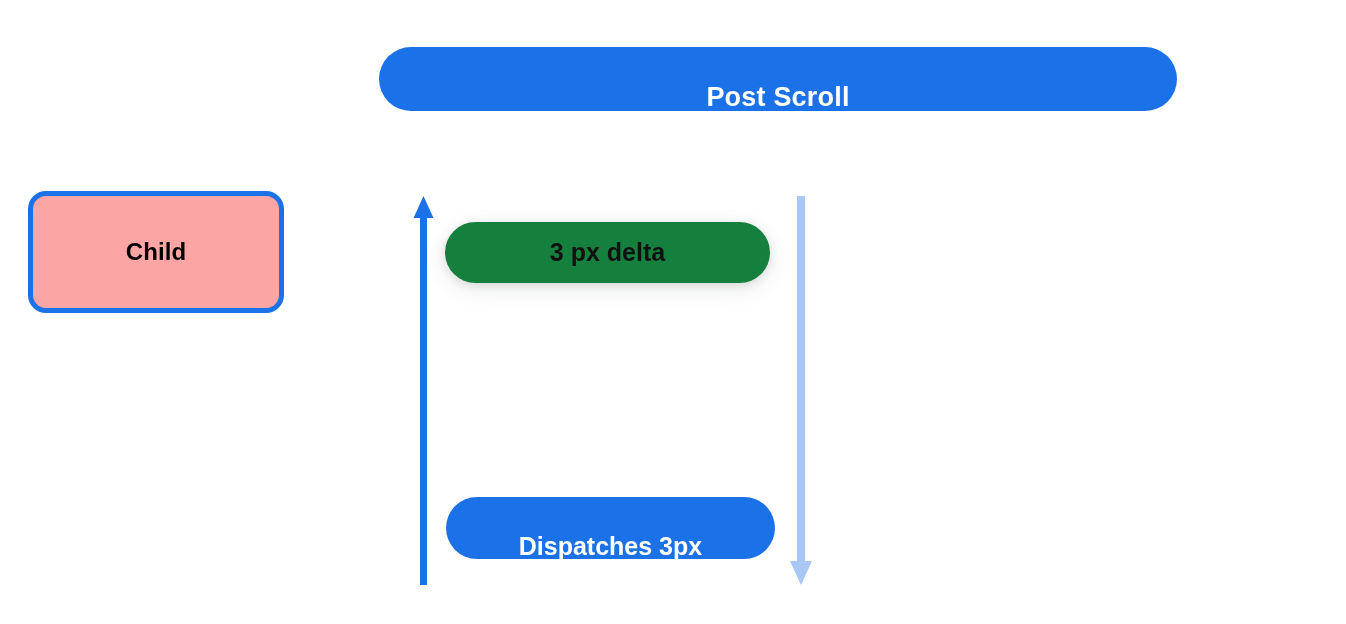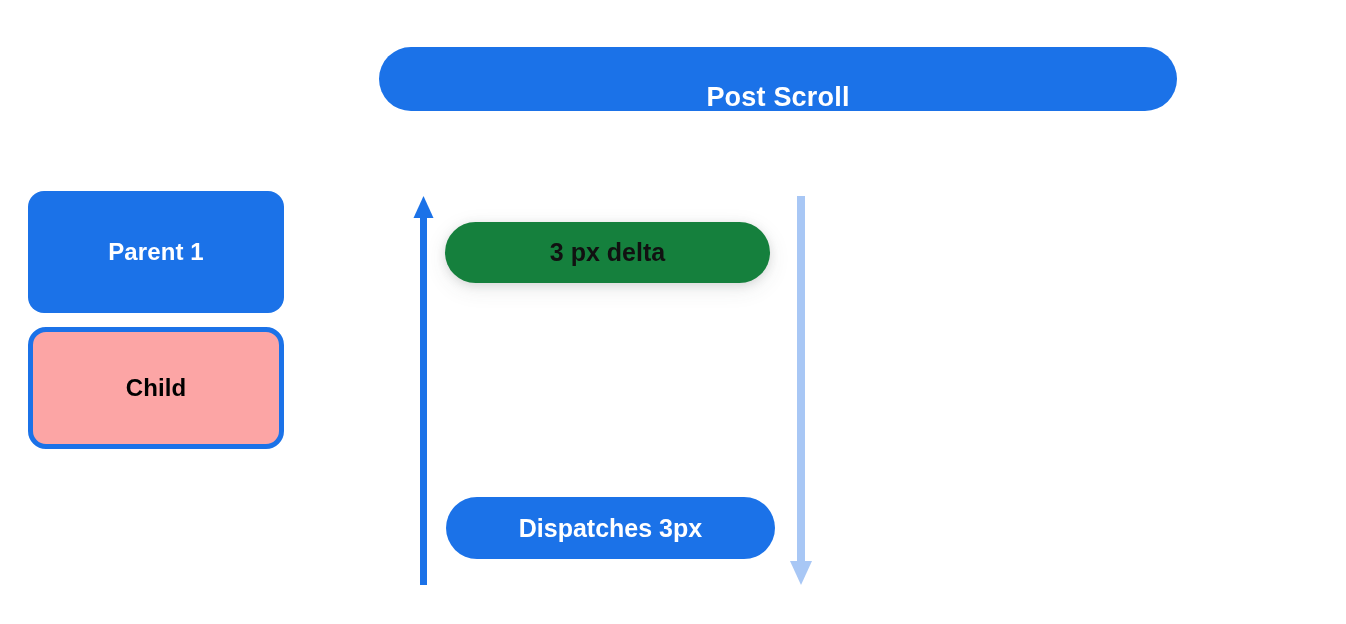--- a/index.html
+++ b/index.html
@@ -107,44 +107,41 @@
 
   .dispatch-pill {
     position: absolute;
     left: 446px;
     top: 497px;
     width: 329px;
     height: 62px;
     background: #1b72e8;
     border-radius: 31px;
     display: flex;
-    align-items: center;
+    align-items: flex-end;
     justify-content: center;
     box-sizing: border-box;
   }
   .dispatch-pill .label {
     color: #ffffff;
     font-size: 25px;
     font-weight: bold;
     line-height: 1;
   }
 </style>
 </head>
 <body>
 
 <div class="header-pill">
   <span class="label">Post Scroll</span>
 </div>
 
 <div class="box-column">
 
 
-  <div class="node-box filled">
-    <span class="label">Parent 1</span>
-  </div>
 
   <div class="node-box outlined">
     <span class="label">Child</span>
   </div>
 
 </div>
 
 <svg class="arrow-svg" viewBox="0 0 1346 624">
 
   <g>

